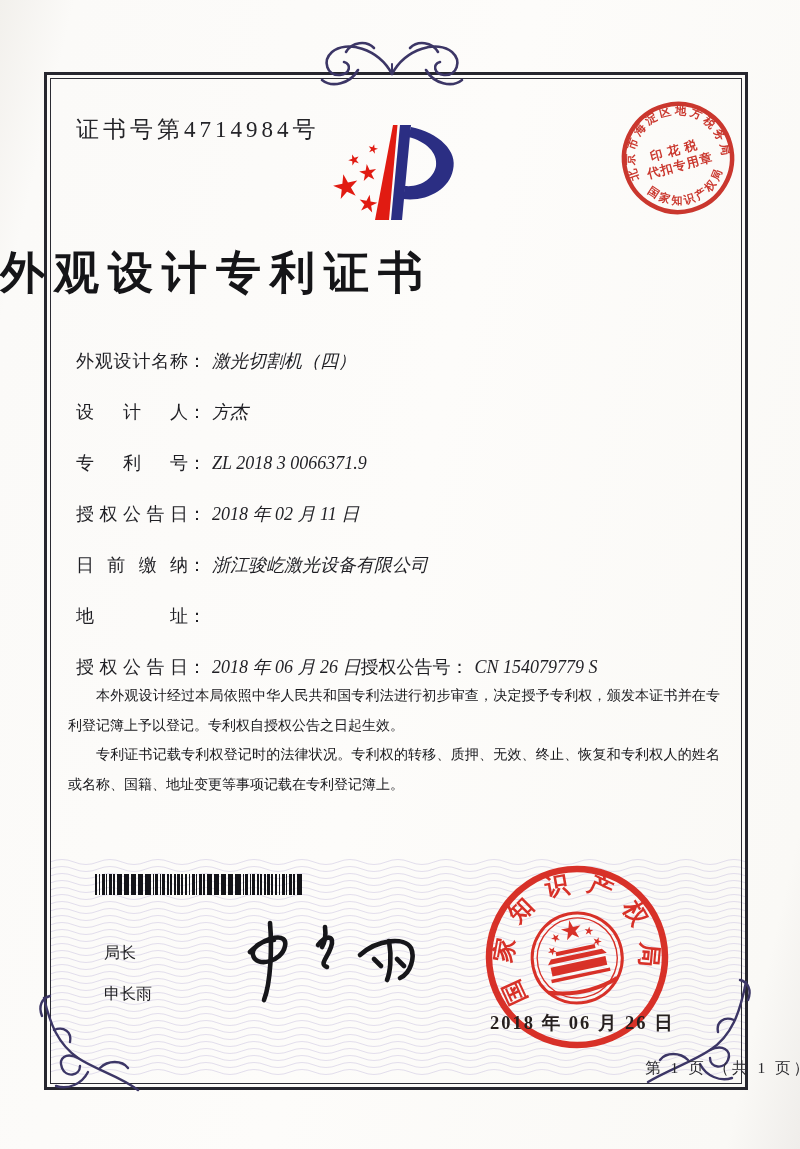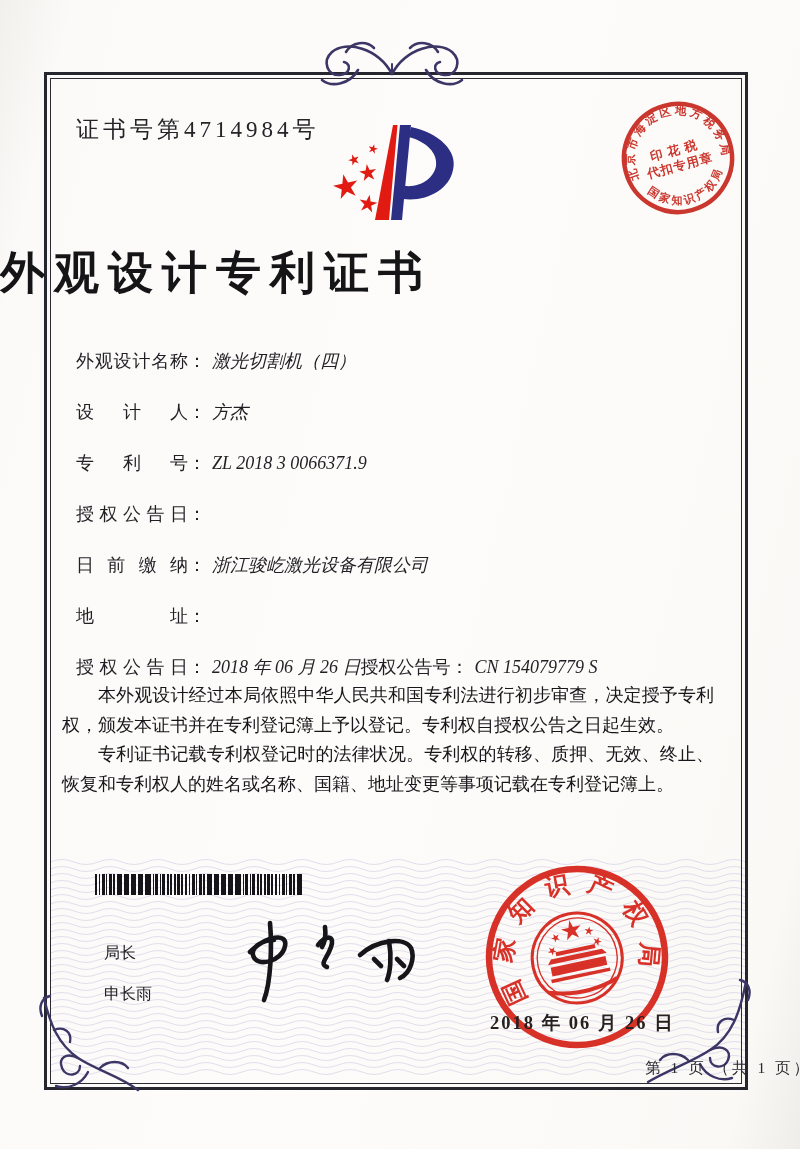--- a/index.html
+++ b/index.html
@@ -41,22 +41,22 @@
   .frow{display:flex;margin-bottom:22px;line-height:29px;align-items:flex-start;}
   .flabel{
     display:inline-block;width:112px;flex:none;
     text-align:justify;text-align-last:justify;
   }
   .fcolon{flex:none;}
   .fvalue{margin-left:6px;max-width:560px;font-style:italic;}
   .grant-row{display:flex;line-height:29px;}
   .grant-no-group{display:flex;}
   .paras{
-    position:absolute;left:62px;top:681px;width:652px;
-    font-size:18px;line-height:29.5px;text-align:justify;
+    position:absolute;left:68px;top:681px;width:652px;
+    font-size:14px;line-height:29.5px;text-align:justify;
     color:#17171b;
   }
   .paras p{margin:0;text-indent:2em;}
   .barcode{
     position:absolute;left:95px;top:874px;width:208px;height:21px;
     background:
       repeating-linear-gradient(90deg,#141419 0 1.6px,transparent 1.6px 3.6px),
       repeating-linear-gradient(90deg,#141419 0 2.2px,transparent 2.2px 7.5px);
   }
   .director{position:absolute;left:104px;top:932px;font-size:16px;line-height:41px;color:#202024;}
@@ -207,20 +207,21 @@
       <span class="fvalue">方杰</span>
     </div>
     <div class="frow">
       <span class="flabel">专利号</span>
         <span class="fcolon">：</span>
       <span class="fvalue">ZL 2018 3 0066371.9</span>
     </div>
     <div class="frow">
       <span class="flabel">授权公告日</span>
         <span class="fcolon">：</span>
+      <span class="fvalue">2018 年 02 月 11 日</span>
     </div>
     <div class="frow">
       <span class="flabel">日前缴纳</span>
         <span class="fcolon">：</span>
       <span class="fvalue">浙江骏屹激光设备有限公司</span>
     </div>
     <div class="frow">
       <span class="flabel">地址</span>
         <span class="fcolon">：</span>
     </div>

